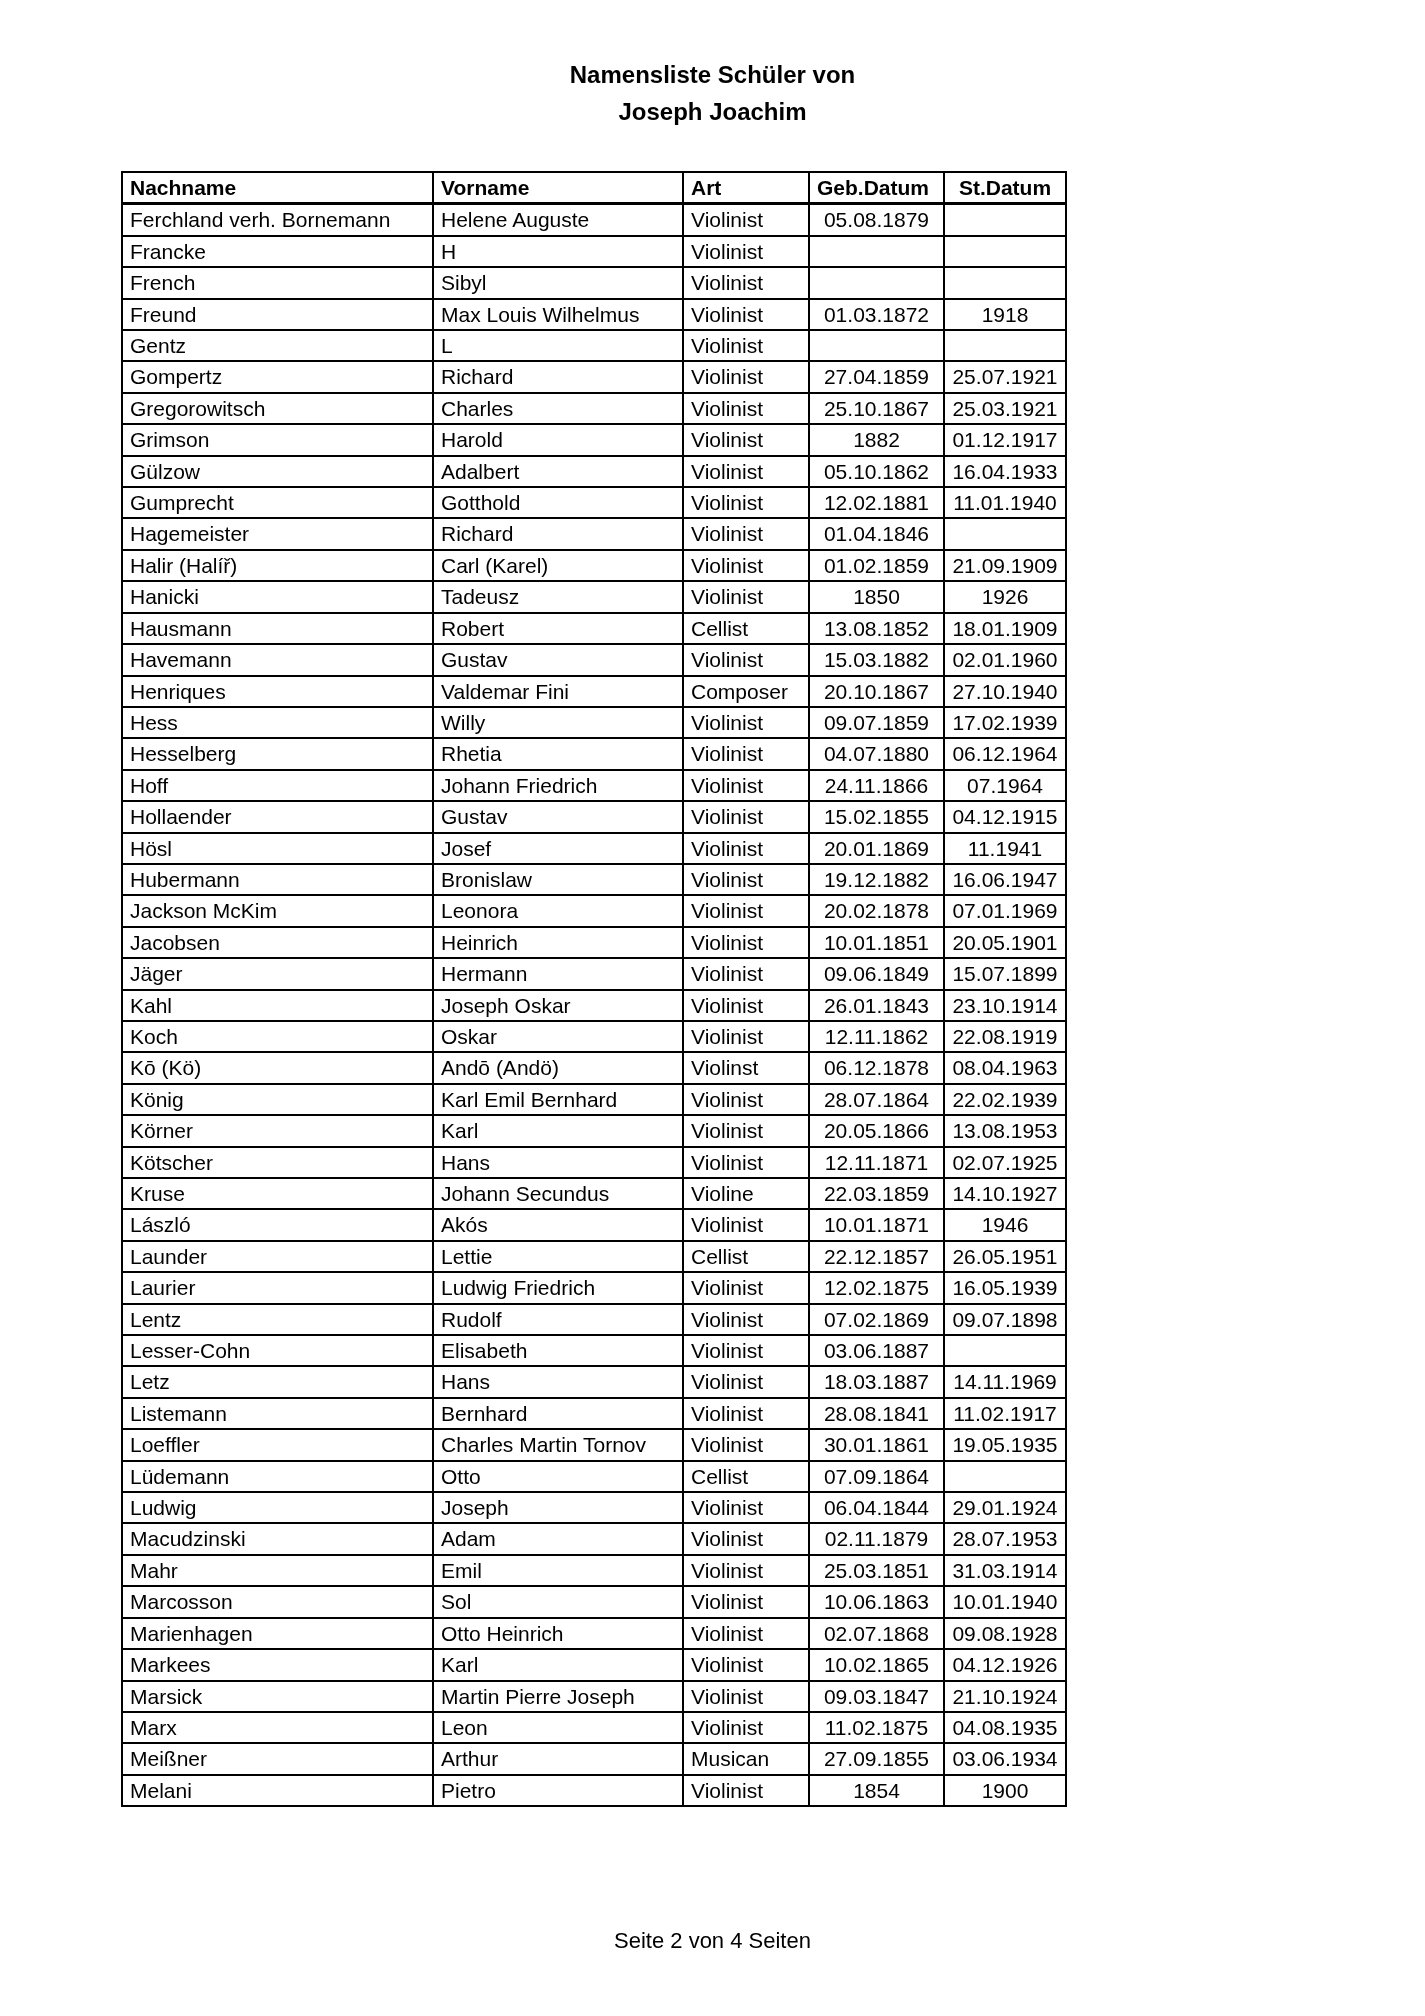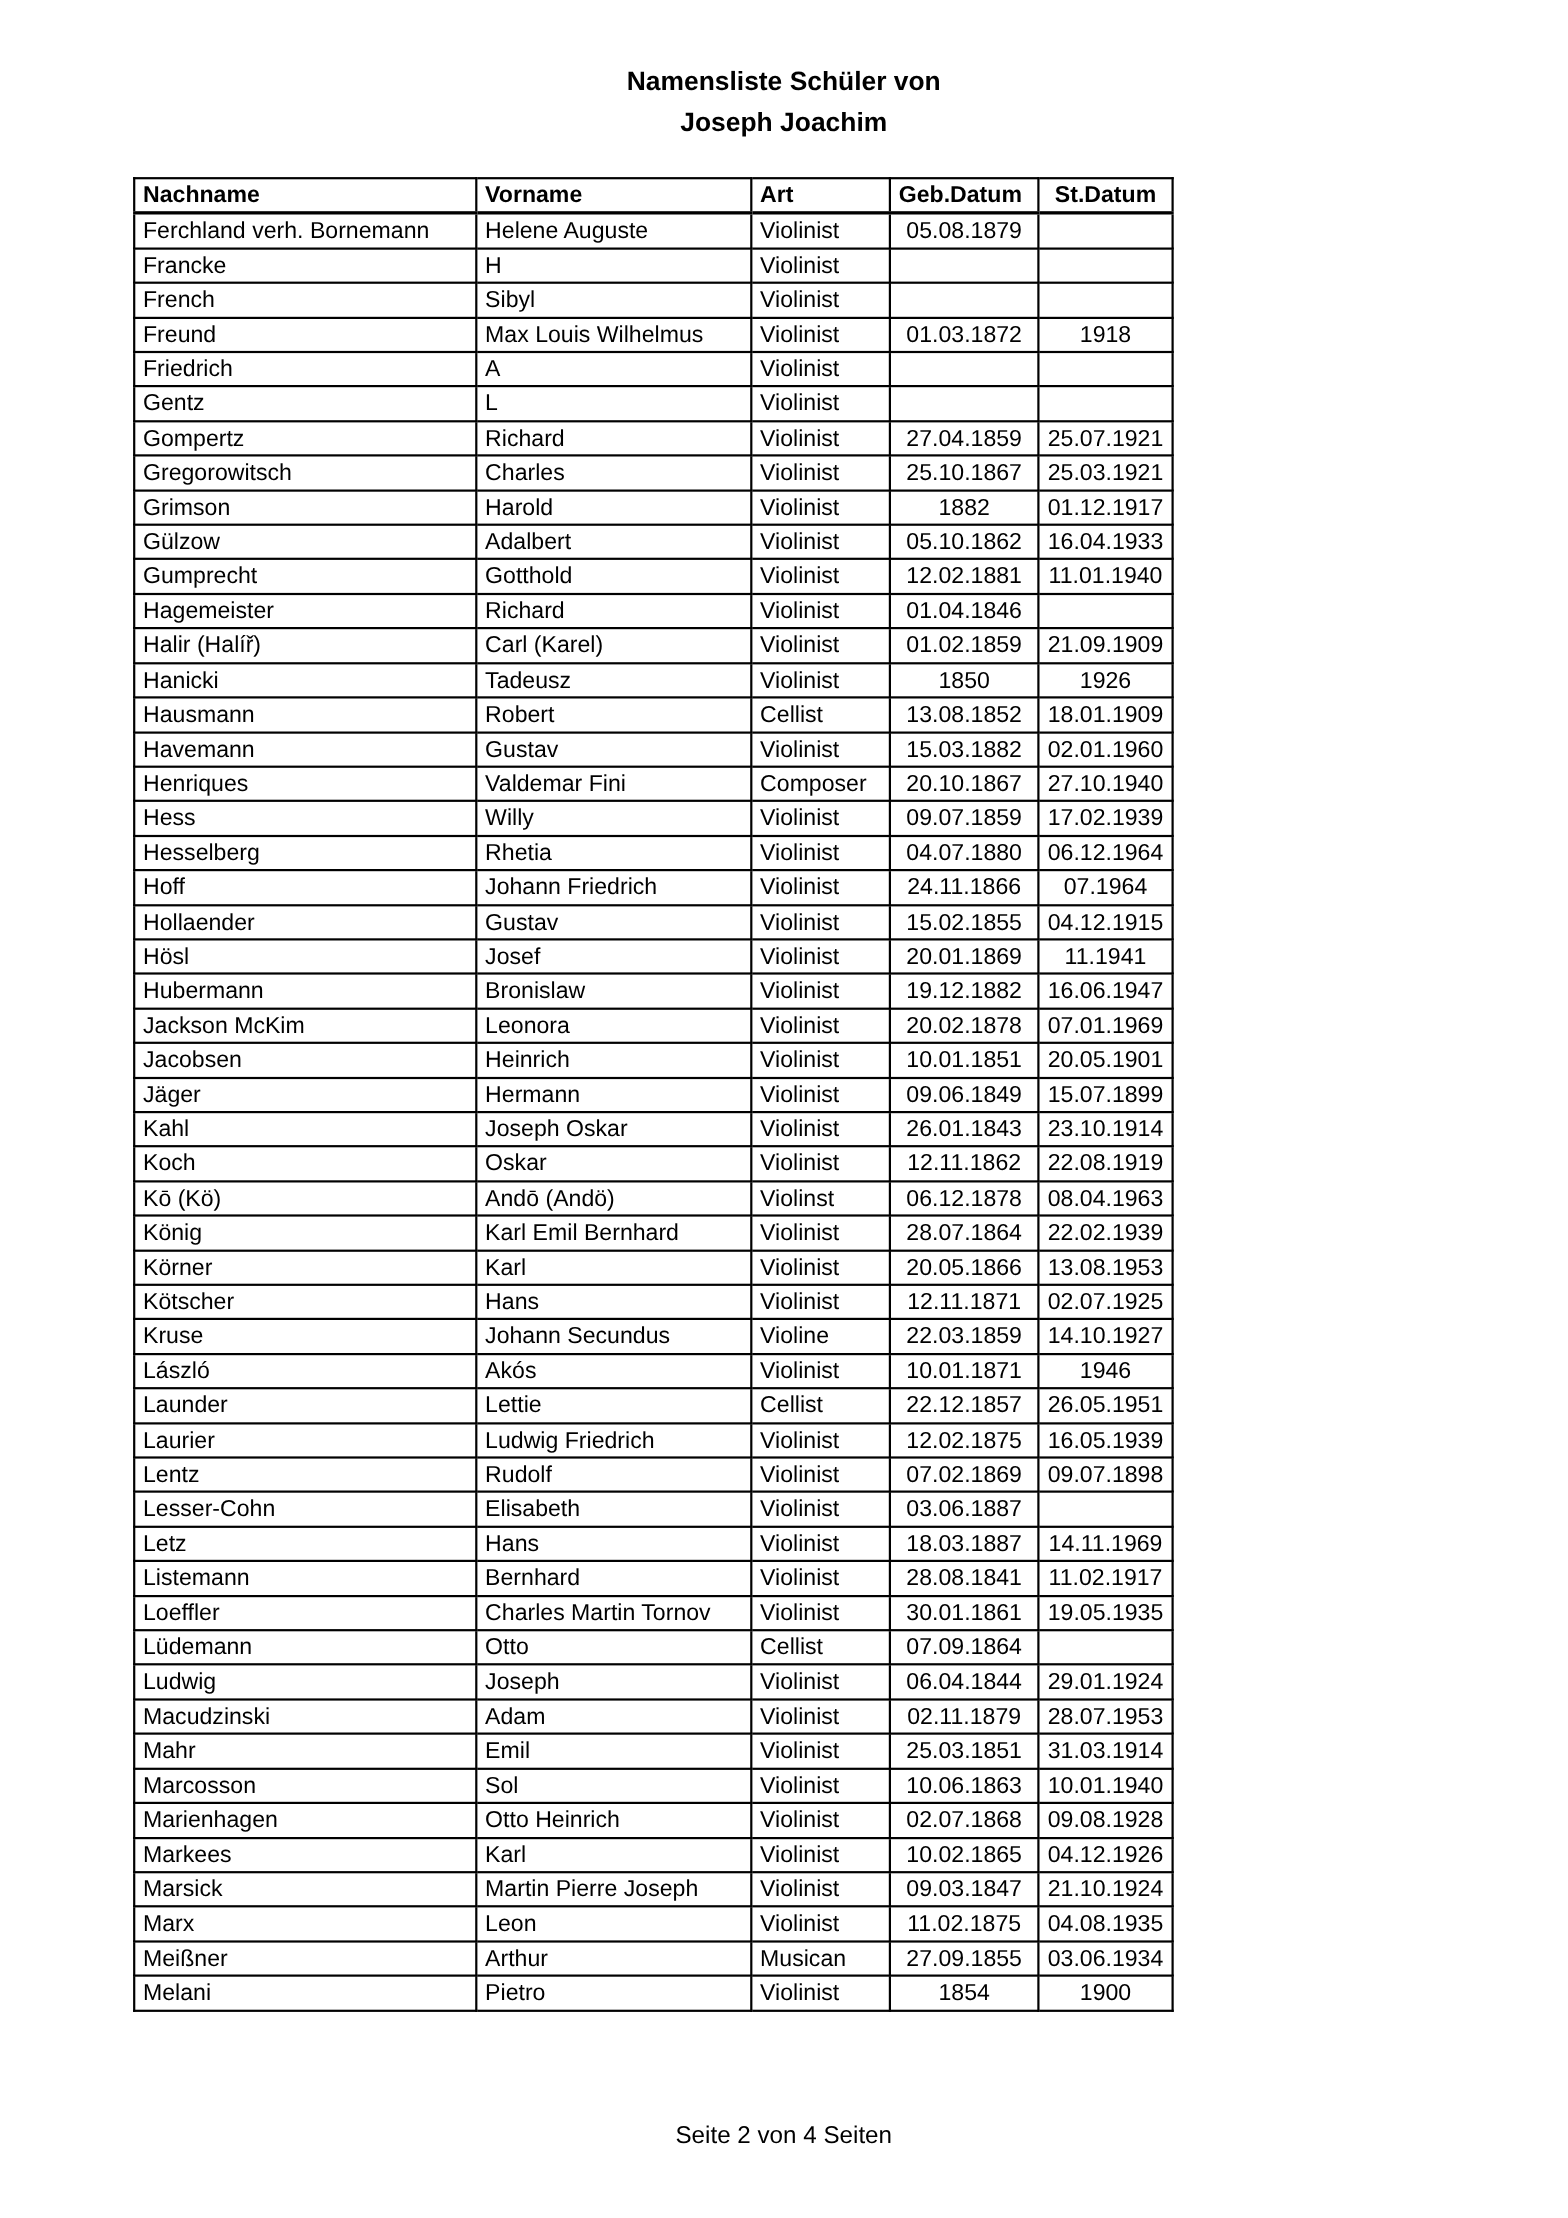--- a/index.html
+++ b/index.html
@@ -22,21 +22,21 @@
     left: 0;
     width: 100%;
     text-align: center;
     font-weight: bold;
     font-size: 24px;
     line-height: 37px;
   }
   table.roster {
     position: absolute;
     left: 121px;
-    top: 161px;
+    top: 171px;
     width: 944px;
     border-collapse: collapse;
     table-layout: fixed;
   }
   table.roster col.c0 { width: 311px; }
   table.roster col.c1 { width: 250px; }
   table.roster col.c2 { width: 126px; }
   table.roster col.c3 { width: 135px; }
   table.roster col.c4 { width: 122px; }
   table.roster th, table.roster td {
@@ -120,27 +120,20 @@
           <td></td>
         </tr>
         <tr>
           <td>Freund</td>
           <td>Max Louis Wilhelmus</td>
           <td>Violinist</td>
           <td>01.03.1872</td>
           <td>1918</td>
         </tr>
         <tr>
-          <td>Friedrich</td>
-          <td>A</td>
-          <td>Violinist</td>
-          <td></td>
-          <td></td>
-        </tr>
-        <tr>
           <td>Gentz</td>
           <td>L</td>
           <td>Violinist</td>
           <td></td>
           <td></td>
         </tr>
         <tr>
           <td>Gompertz</td>
           <td>Richard</td>
           <td>Violinist</td>

